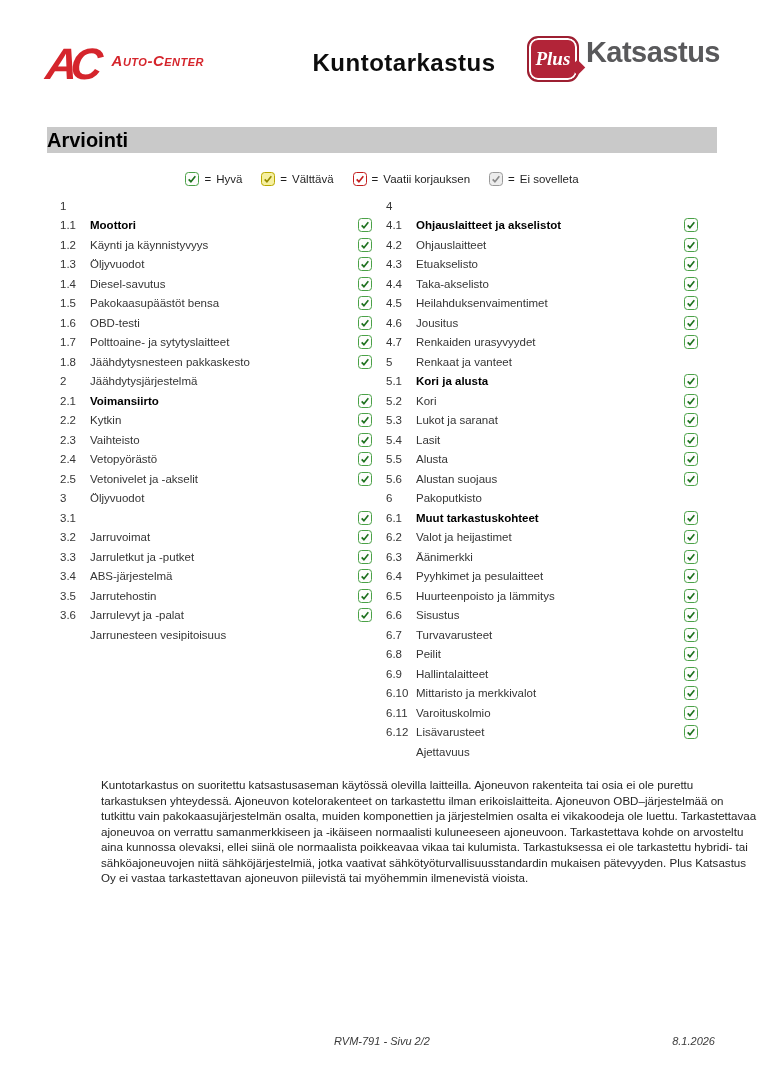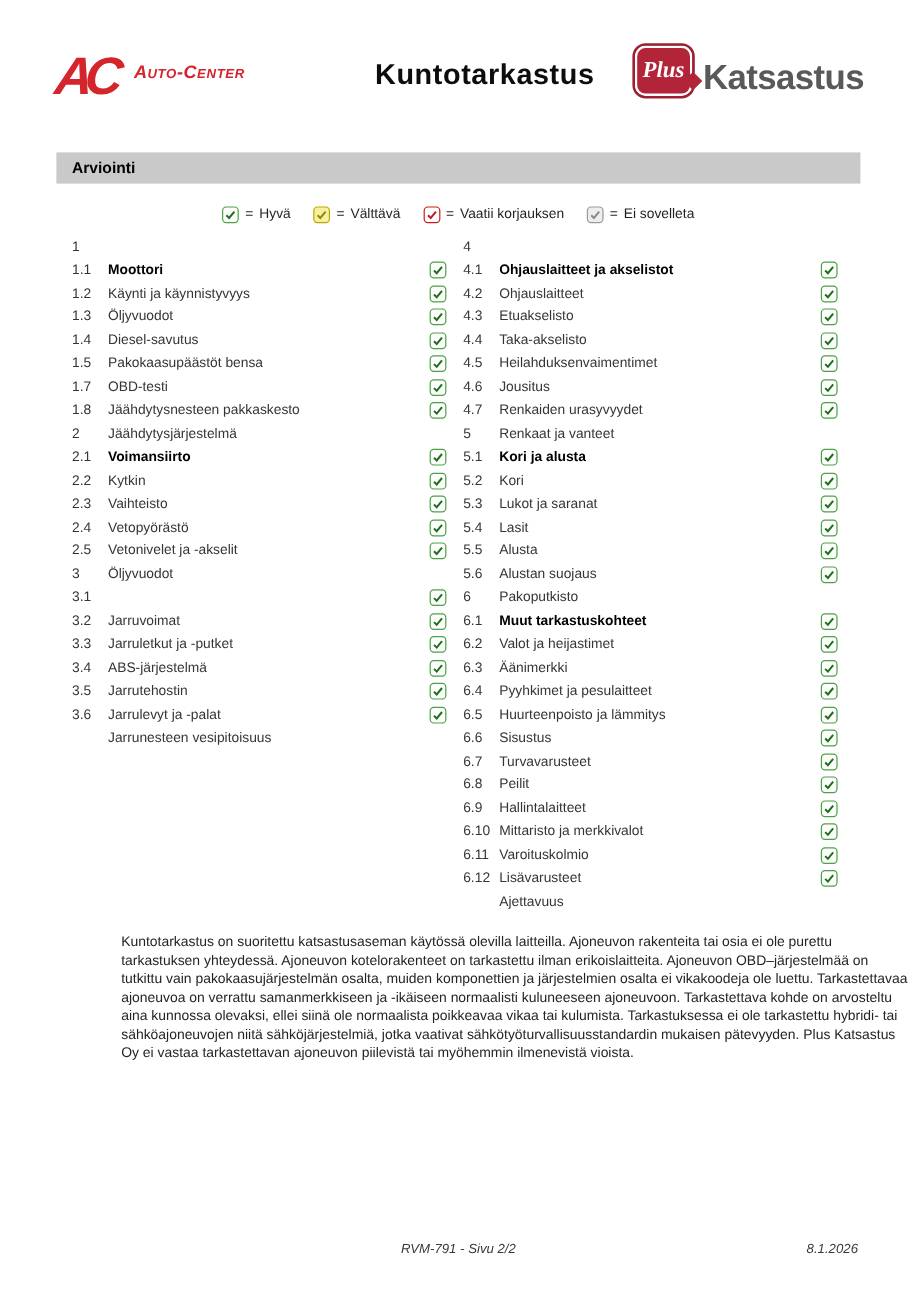--- a/index.html
+++ b/index.html
@@ -17,41 +17,41 @@
     line-height:1; padding-right:7px;
   }
   .ac-text {
     font-size:15px; font-weight:bold; font-style:italic;
     font-variant:small-caps; letter-spacing:0.5px; margin-top:-8px;
   }
   .doc-title {
     position:absolute; top:49px; left:0; right:0; text-align:center;
     font-size:24px; font-weight:bold; color:#0d0d0d; letter-spacing:0.5px;padding-left:44px;
   }
-  .plus-logo { position:absolute; right:44px; top:36px; display:flex; align-items:flex-end; gap:7px; }
+  .plus-logo { position:absolute; right:44px; top:36px; display:flex; align-items:flex-start; gap:7px; }
   .plus-badge {
     width:52px; height:46px; background:#b22438; border:2px solid #9d1f31;
     border-radius:11px; box-shadow: inset 0 0 0 2px #ffffff;
     display:flex; align-items:center; justify-content:center; position:relative;
   }
   .plus-badge::after {
     content:""; position:absolute; right:-6px; bottom:7px; width:11px; height:11px;
     background:#b22438; transform:rotate(45deg);
   }
   .plus-badge .plus-word {
     color:#ffffff; font-family:"Liberation Serif", serif; font-style:italic;
     font-weight:bold; font-size:19px; position:relative; z-index:1;
   }
   .katsastus-word { font-size:29px; font-weight:bold; color:#59595b; letter-spacing:-0.5px; }
 
   
   .section-bar {
     position:absolute; left:47px; top:127px; width:670px; height:26px;
     background:#c9c9c9; color:#000;
-    font-size:13px; font-weight:bold; line-height:26px; padding-left:13px;
+    font-size:20px; font-weight:bold; line-height:26px; 
   }
 
   
   .legend {
     position:absolute; left:47px; top:169px; width:670px; height:20px;
     display:flex; justify-content:center; align-items:center; gap:19px;
     font-size:11.5px; color:#1f1f1f;
   }
   .legend-item { display:flex; align-items:center; gap:5px; }
 
@@ -194,20 +194,29 @@
     <div class="row">
     <span class="num">1.5</span>
     <span class="label">OBD-testi</span>
     <span class="checkbox good">
       <svg viewBox="0 0 12 12">
           <path d="M2 6.5 L4.7 9.2 L10 2.8" stroke="currentColor" stroke-width="2" fill="none"></path>
         </svg>
     </span>
   </div>
     <div class="row">
+    <span class="num">1.6</span>
+    <span class="label">Polttoaine- ja sytytyslaitteet</span>
+    <span class="checkbox good">
+      <svg viewBox="0 0 12 12">
+          <path d="M2 6.5 L4.7 9.2 L10 2.8" stroke="currentColor" stroke-width="2" fill="none"></path>
+        </svg>
+    </span>
+  </div>
+    <div class="row">
     <span class="num">1.7</span>
     <span class="label">Jäähdytysnesteen pakkaskesto</span>
     <span class="checkbox good">
       <svg viewBox="0 0 12 12">
           <path d="M2 6.5 L4.7 9.2 L10 2.8" stroke="currentColor" stroke-width="2" fill="none"></path>
         </svg>
     </span>
   </div>
     <div class="row">
     <span class="num">1.8</span>

